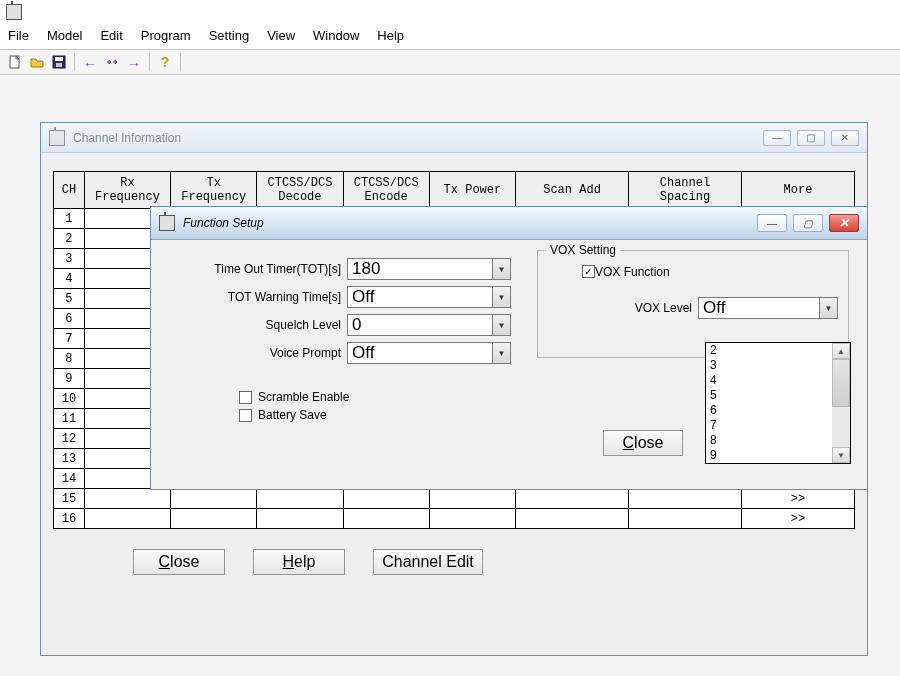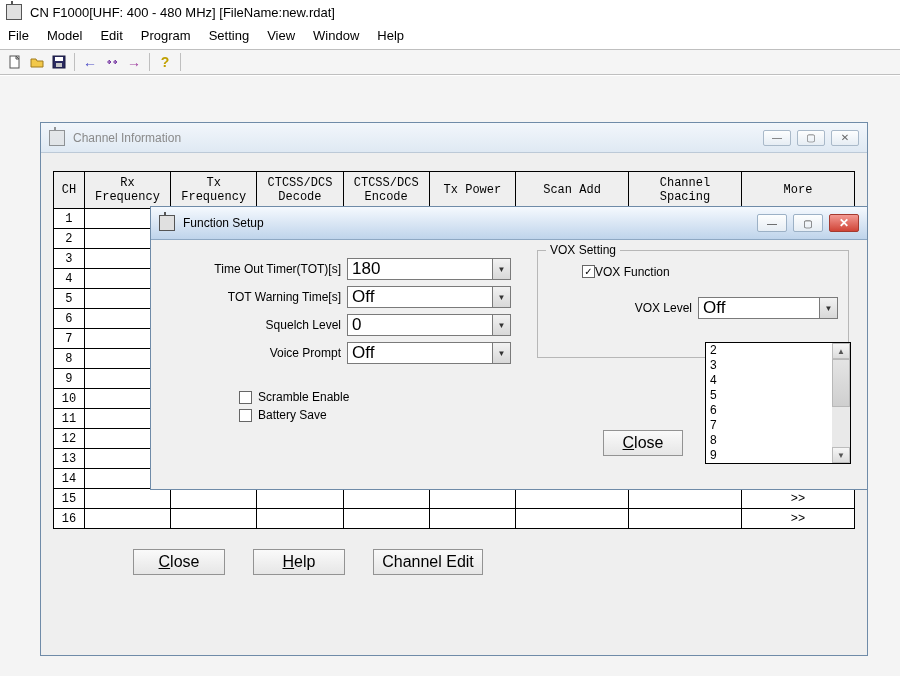--- a/index.html
+++ b/index.html
@@ -160,20 +160,21 @@
     width: 718px; height: 284px;
     background:#f0f0f0;
   }
   .fs-title {
     height: 30px;
     display:flex; align-items:center;
     padding: 16px 8px;
     background: linear-gradient(#f5f9fe,#bfd4eb);
     border-bottom:1px solid #8ea8c3;
     color:#000;
+    font-style:italic;
   }
   .fs-title .title-text { font-weight: normal; }
   .fs-win-btns { display:flex; gap:6px; margin-left:auto; }
   .fs-btn {
     width: 30px; height: 18px;
     border:1px solid #9cb1c6;
     border-radius:2px;
     background: linear-gradient(#fdfefe,#e6edf4);
     display:flex;align-items:center;justify-content:center;
     font-size:10px;color:#444;
@@ -280,21 +281,20 @@
   .fs-close-row {
     position:absolute;
     left:452px; top:190px;
   }
 </style>
 </head>
 <body>
 
 <div class="app-title-row">
   <div class="radio-ico"></div>
-  <span class="app-title">CN F1000[UHF: 400 - 480 MHz] [FileName:new.rdat]</span>
 </div>
 
 <div class="menubar">
   <span>File</span>
   <span>Model</span>
   <span>Edit</span>
   <span>Program</span>
   <span>Setting</span>
   <span>View</span>
   <span>Window</span>

